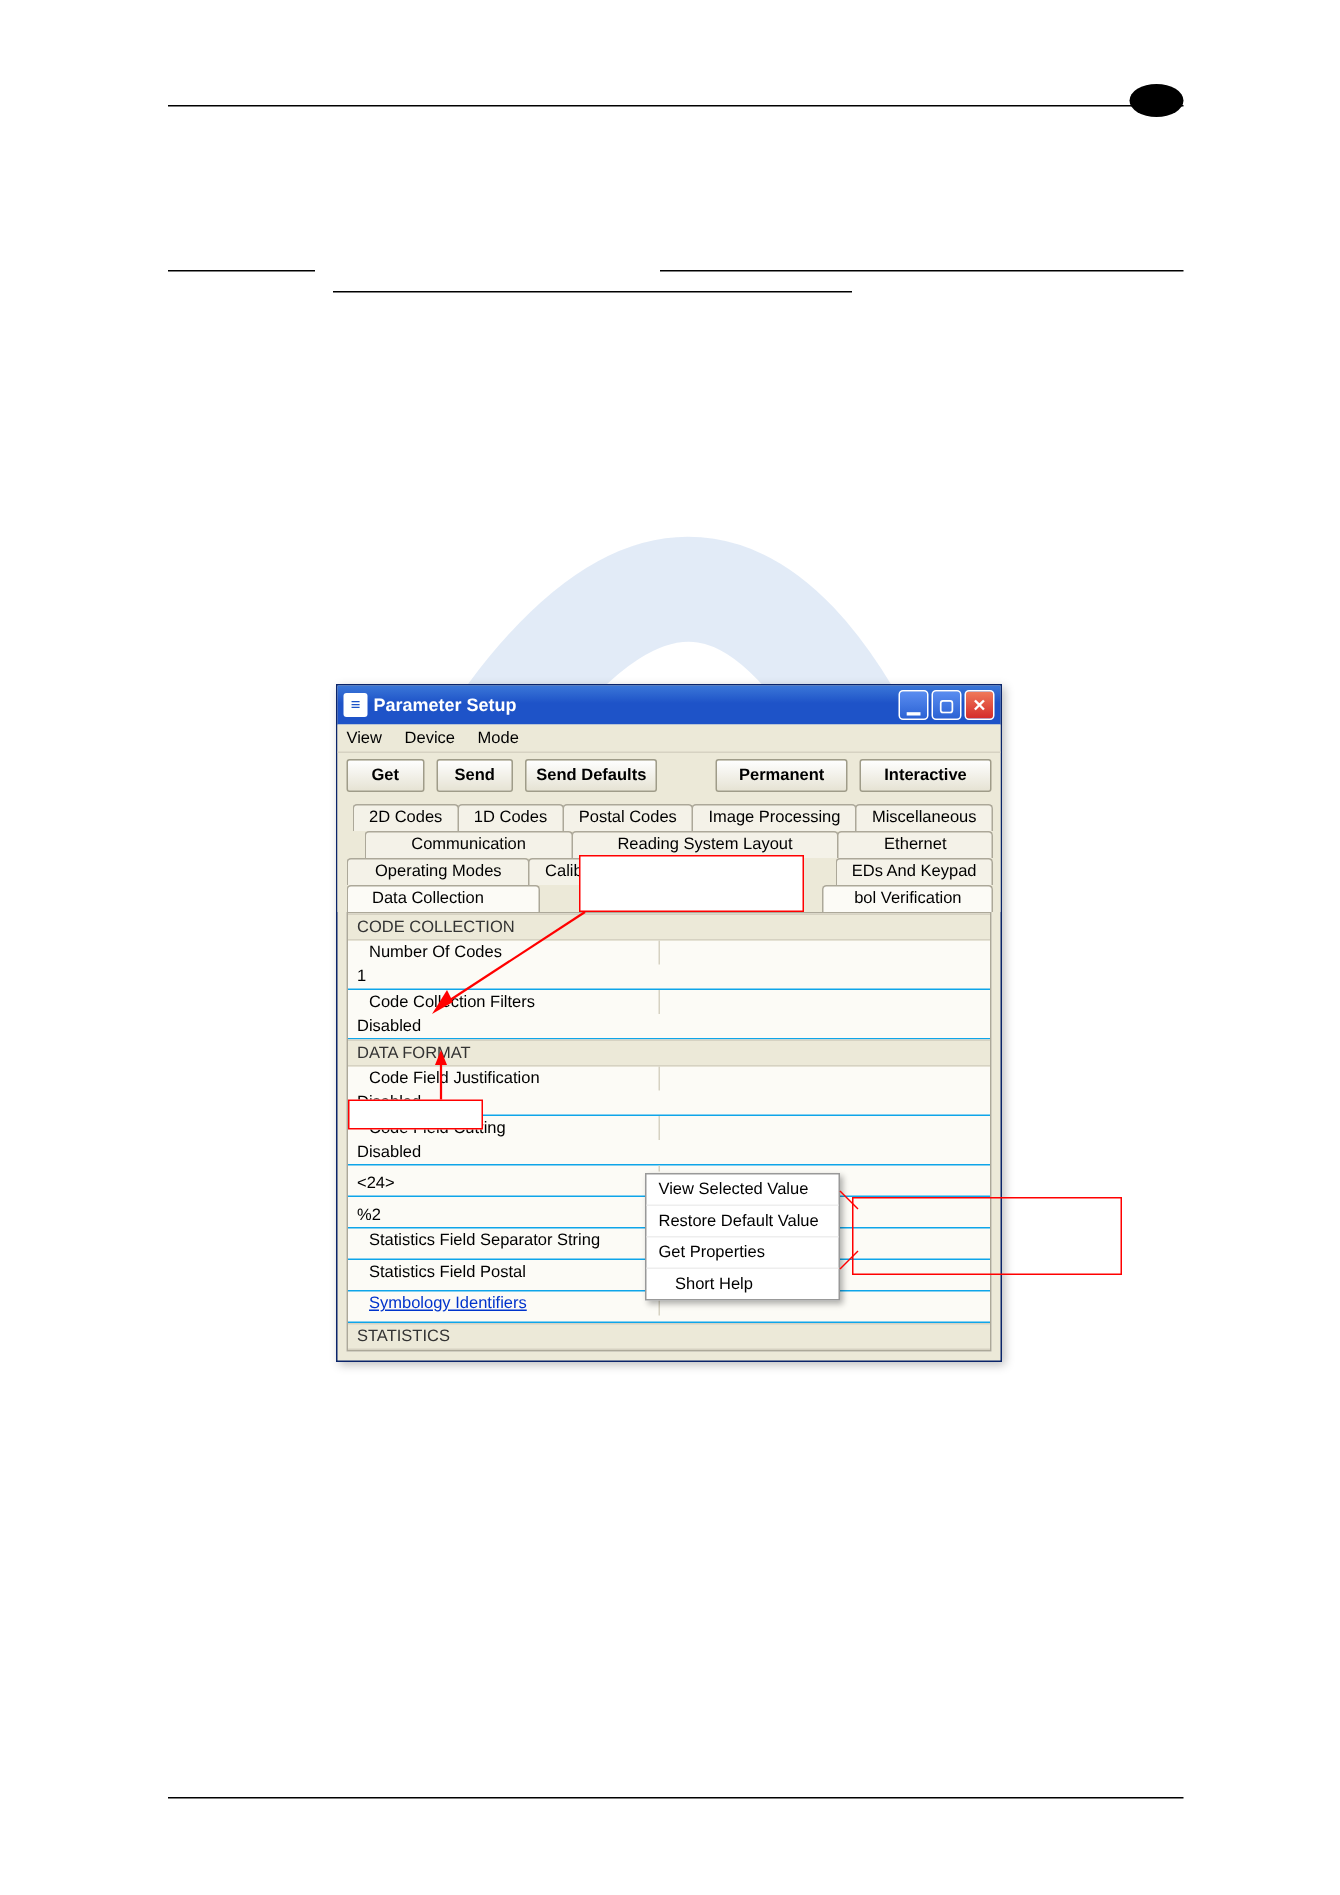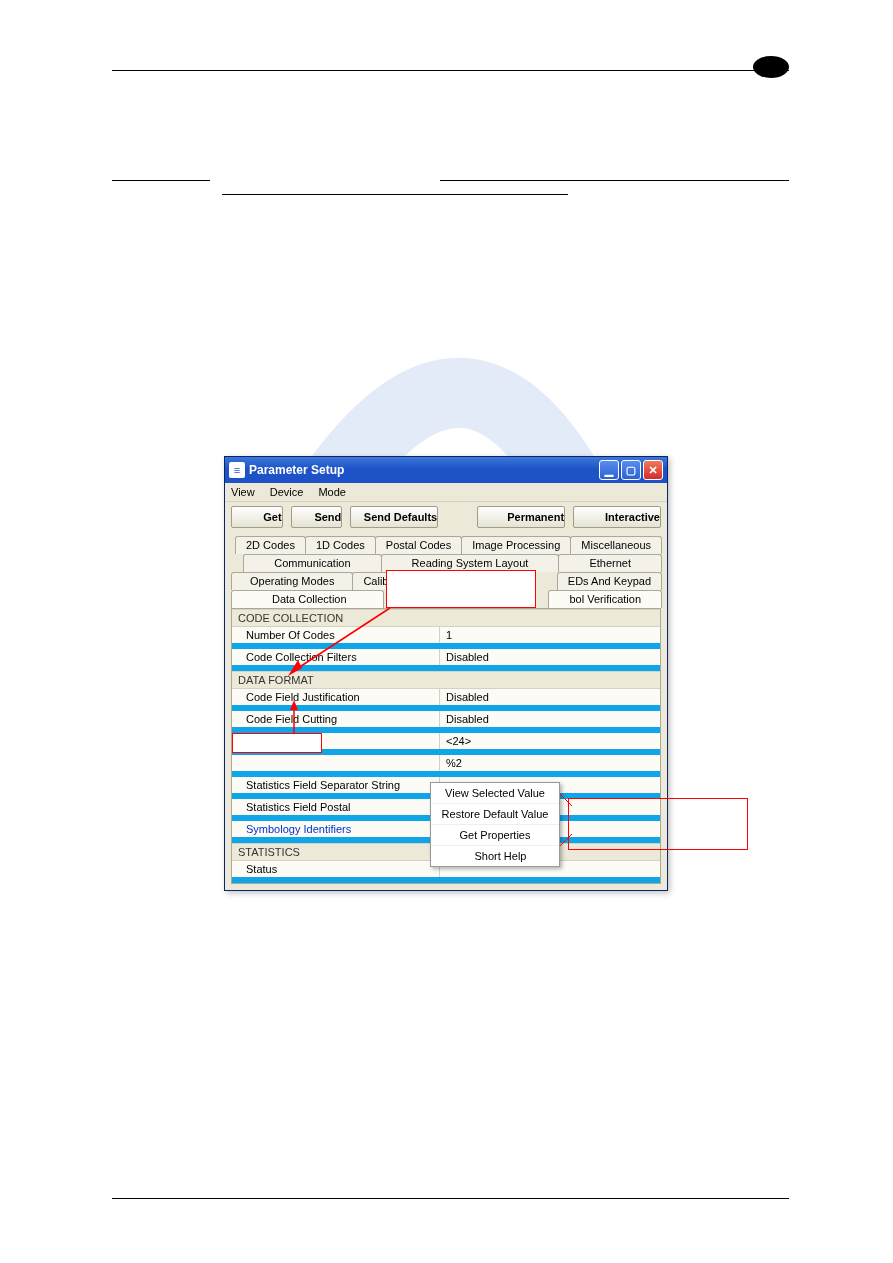--- a/index.html
+++ b/index.html
@@ -108,21 +108,21 @@
     padding: 4px 6px 8px 6px;
     display: flex;
     gap: 8px;
   }
   .tbtn {
     background: linear-gradient(#fefefe,#e6e3d4);
     border: 1px solid #9f9c89;
     border-radius: 2px;
     padding: 4px 0;
     font-size: 11px;
-    text-align: right;
+    text-align: center;
     cursor: pointer;
     font-weight: bold;
   }
   .tbtn.small { width: 54px; }
   .tbtn.med { width: 92px; }
   
   .tabzone {
     background: #ece9d8;
     padding: 0 6px 0 6px;
     position: relative;
@@ -159,51 +159,51 @@
   .section-header {
     background: #ece9d8;
     border-top: 1px solid #d6d2c2;
     border-bottom: 1px solid #d6d2c2;
     padding: 2px 6px;
     font-size: 11px;
     color: #333;
   }
   .row {
     display: flex;
-    border-bottom: 6px solid #0ea5e9;
+    border-bottom: 1px solid #0ea5e9;
     font-size: 11px;
     min-height: 19px;
+    flex-direction: column;
   }
   .row .label {
     width: 208px;
     padding: 2px 4px 2px 14px;
     border-right: 1px solid #d6d2c2;
     color: #000;
   }
   .row .value {
     flex: 1;
     padding: 2px 6px;
     color: #000;
   }
-  .row.link .label { color: #0033cc; cursor: pointer; }
+  .row.link .label { color: #0033cc; text-decoration: underline; cursor: pointer; }
   
   .context-menu {
     position: absolute;
     background: #fff;
     border: 1px solid #999;
     box-shadow: 2px 2px 4px rgba(0,0,0,0.3);
     width: 130px;
     font-size: 11px;
     z-index: 50;
   }
   .context-menu .mitem {
     padding: 4px 8px;
     border-bottom: 1px solid #eee;
     cursor: pointer;
-    text-align: center;
   }
   .context-menu .mitem:last-child { border-bottom: none; margin-left: 11px; }
   
   .anno-box {
     position: absolute;
     border: 1px solid #ff0000;
     background: #fff;
     z-index: 60;
   }
   .anno-box.transparent { background: transparent; }
@@ -268,21 +268,21 @@
       <div class="tab" style="padding-left:30px;padding-right:30px">Reading System Layout</div>
       <div class="tab" style="padding-left:30px;padding-right:30px">Ethernet</div>
     </div>
     <div class="tabrow r3">
       <div class="tab" style="padding-left:18px;padding-right:18px">Operating Modes</div>
       <div class="tab" style="width:50px;overflow:hidden">Calibr</div>
       <div style="flex:1"></div>
       <div class="tab">EDs And Keypad</div>
     </div>
     <div class="tabrow r4">
-      <div class="tab sel" style="padding-left:40px;padding-right:36px">Data Collection</div>
+      <div class="tab sel" style="padding-left:16px;padding-right:36px">Data Collection</div>
       <div style="flex:1"></div>
       <div class="tab" style="padding-left:20px;padding-right:20px">bol Verification</div>
     </div>
   </div>
 
   <div class="content">
     <div class="section-header">CODE COLLECTION</div>
     <div class="row">
       <div class="label">Number Of Codes</div>
       <div class="value">1</div>
@@ -316,24 +316,20 @@
     <div class="row">
       <div class="label">Statistics Field Postal</div>
       <div class="value"></div>
     </div>
     <div class="row link">
       <div class="label">Symbology Identifiers</div>
       <div class="value"></div>
     </div>
 
     <div class="section-header">STATISTICS</div>
-    <div class="row">
-      <div class="label">Status</div>
-      <div class="value"></div>
-    </div>
   </div>
 </div>
 
 <div class="context-menu" style="top:782px; left:430px;">
   <div class="mitem">View Selected Value</div>
   <div class="mitem">Restore Default Value</div>
   <div class="mitem">Get Properties</div>
   <div class="mitem">Short Help</div>
 </div>
 

